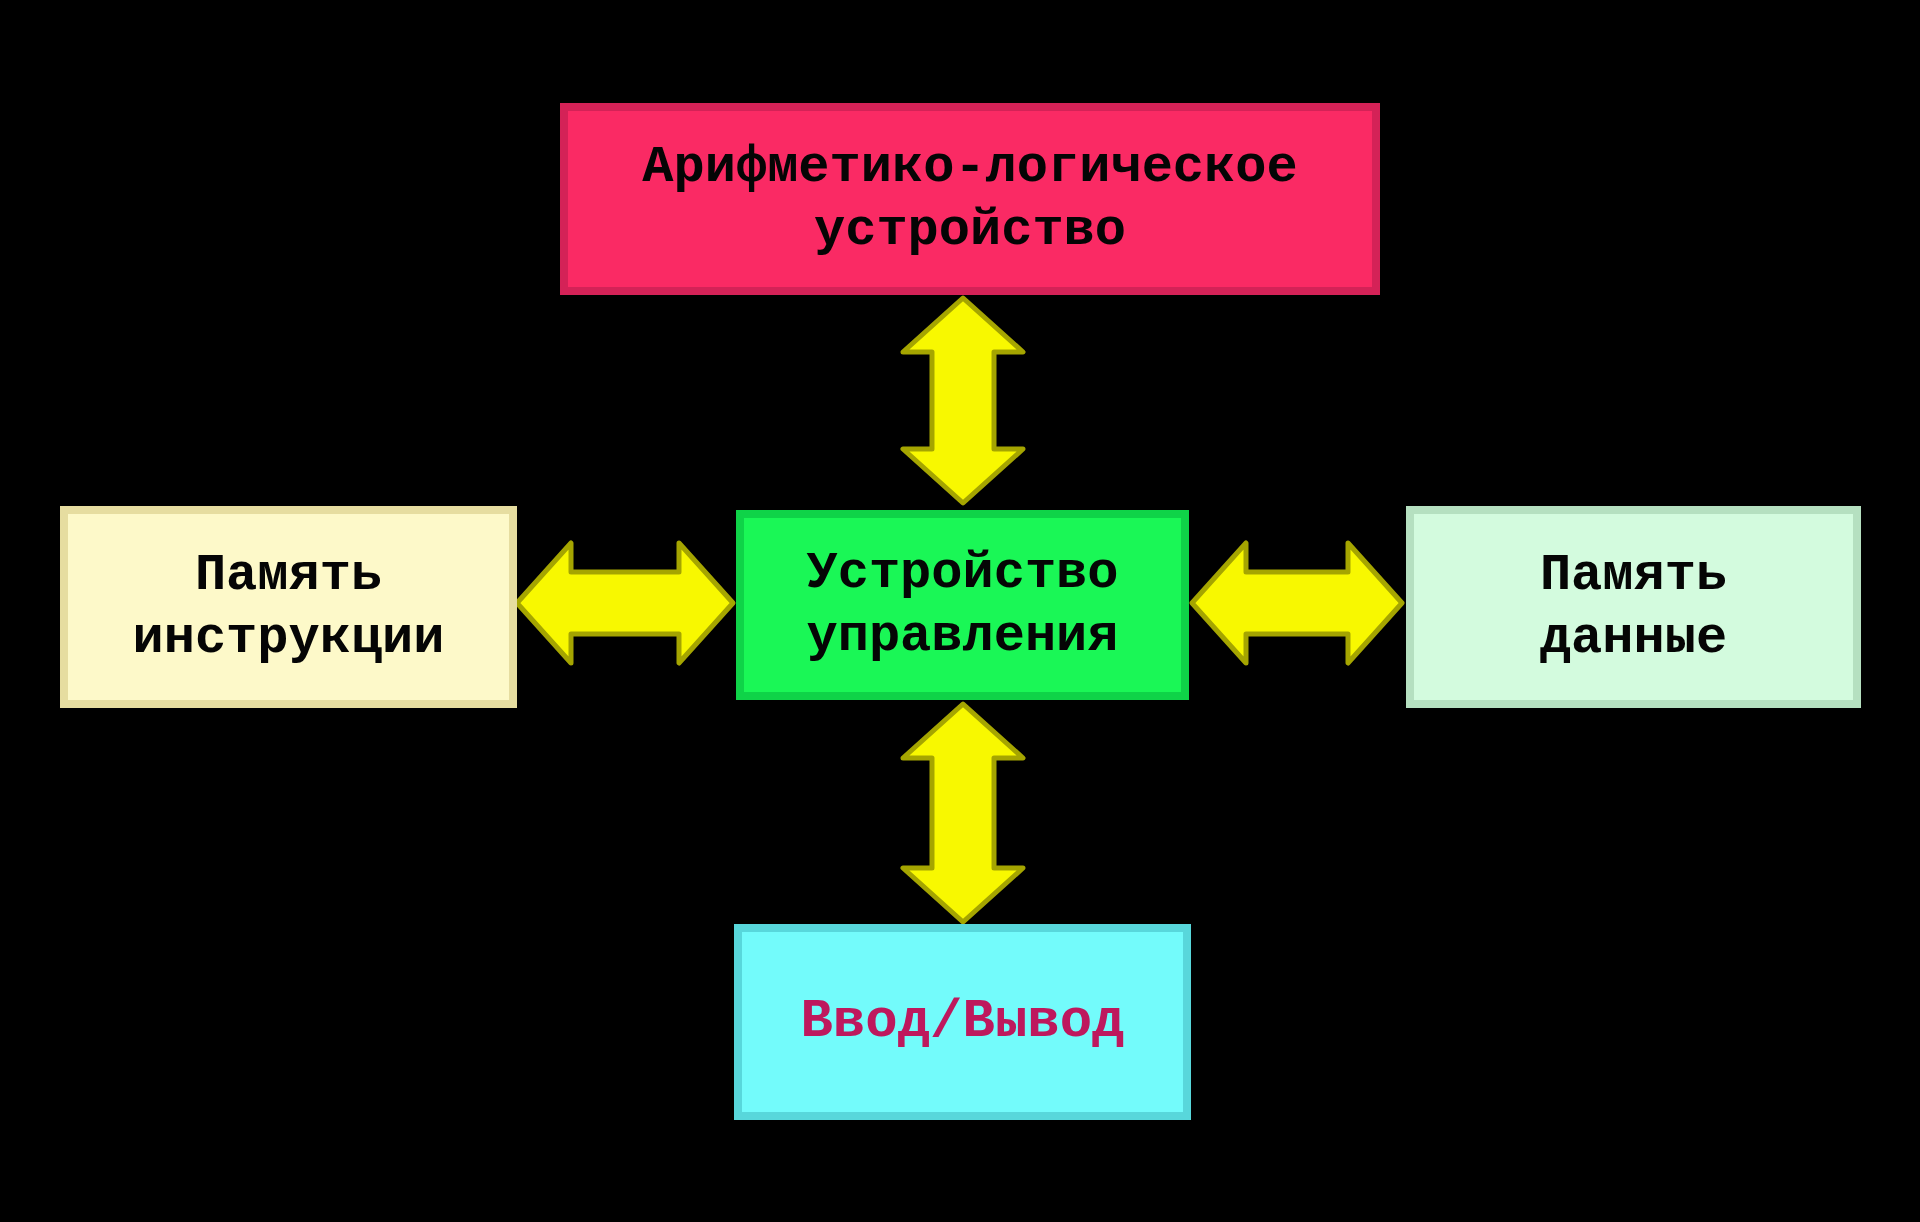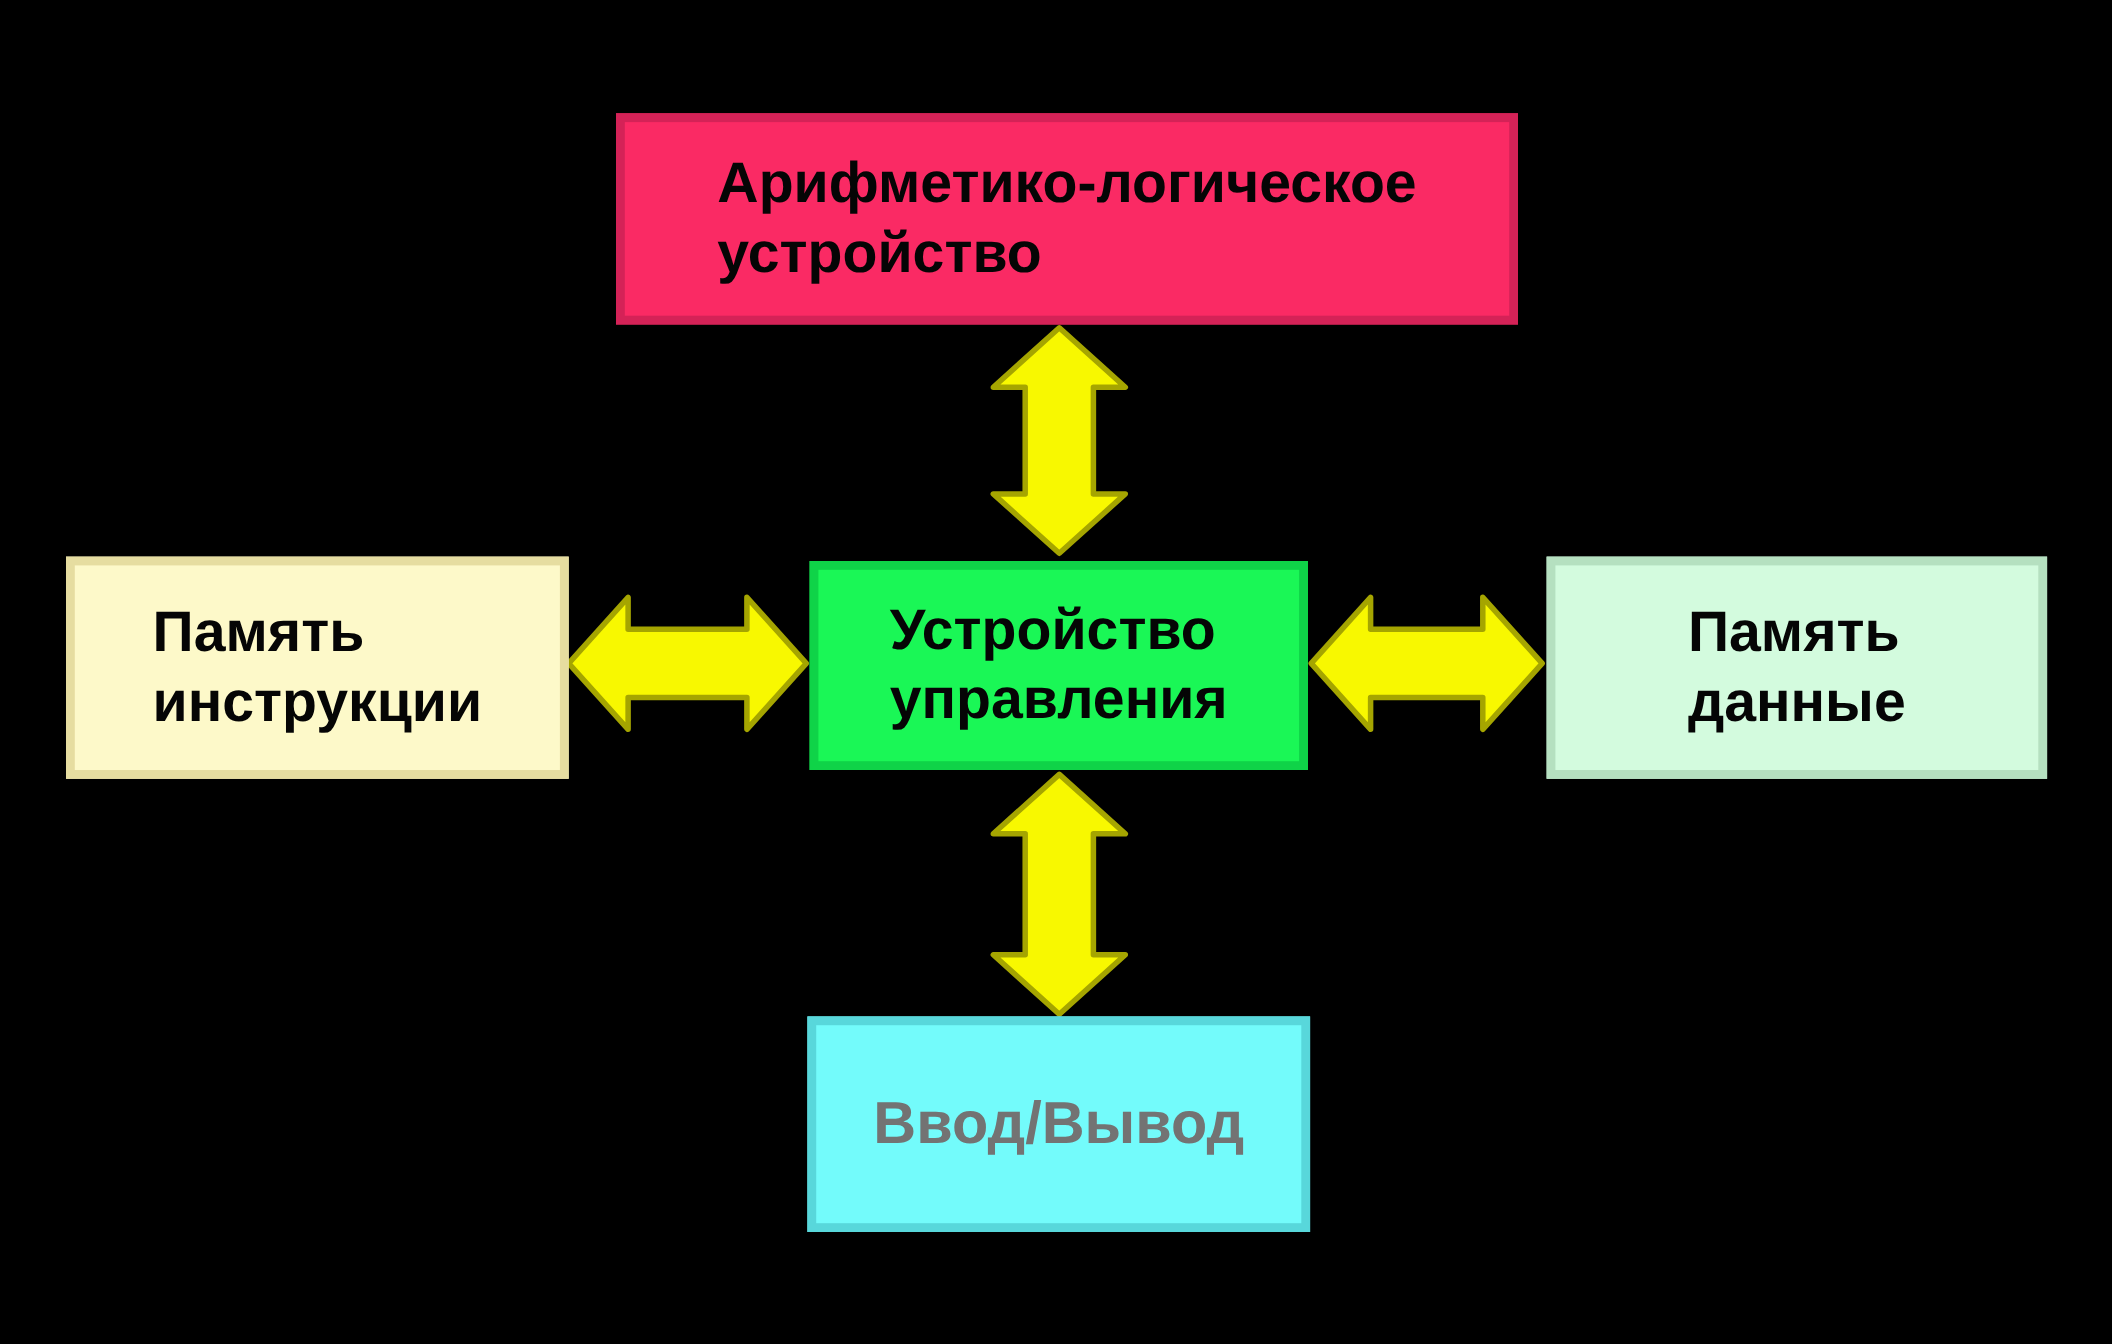--- a/index.html
+++ b/index.html
@@ -26,20 +26,22 @@
     stroke-width: 5;
     stroke-linejoin: round;
   }
   .node {
     position: absolute;
     box-sizing: border-box;
     border: 8px solid transparent;
     display: flex;
     align-items: center;
     justify-content: center;
+    text-align: center;
+    font-family: Liberation Mono, monospace;
   }
   .label {
     white-space: pre-line;
     font-weight: bold;
     font-size: 52px;
     line-height: 1.22;
     color: #050505;
   }
   .node-alu         { left: 560px;  top: 103px; width: 820px; height: 192px; }
   .node-instruction { left: 60px;   top: 506px; width: 457px; height: 202px; }
@@ -74,16 +76,16 @@
     <span class="label" style="color: rgb(5, 5, 5);">Устройство
 управления</span>
   </div>
 
   <div class="node node-data" style="background-color: rgb(211, 251, 222); border-color: rgb(181, 224, 192);">
     <span class="label" style="color: rgb(5, 5, 5);">Память
 данные</span>
   </div>
 
   <div class="node node-io" style="background-color: rgb(115, 251, 251); border-color: rgb(88, 215, 219);">
-    <span class="label" style="color: #737373;">Ввод/Вывод</span>
+    <span class="label" style="color: #be185d;">Ввод/Вывод</span>
   </div>
 
 </div>
 
 </body></html>

